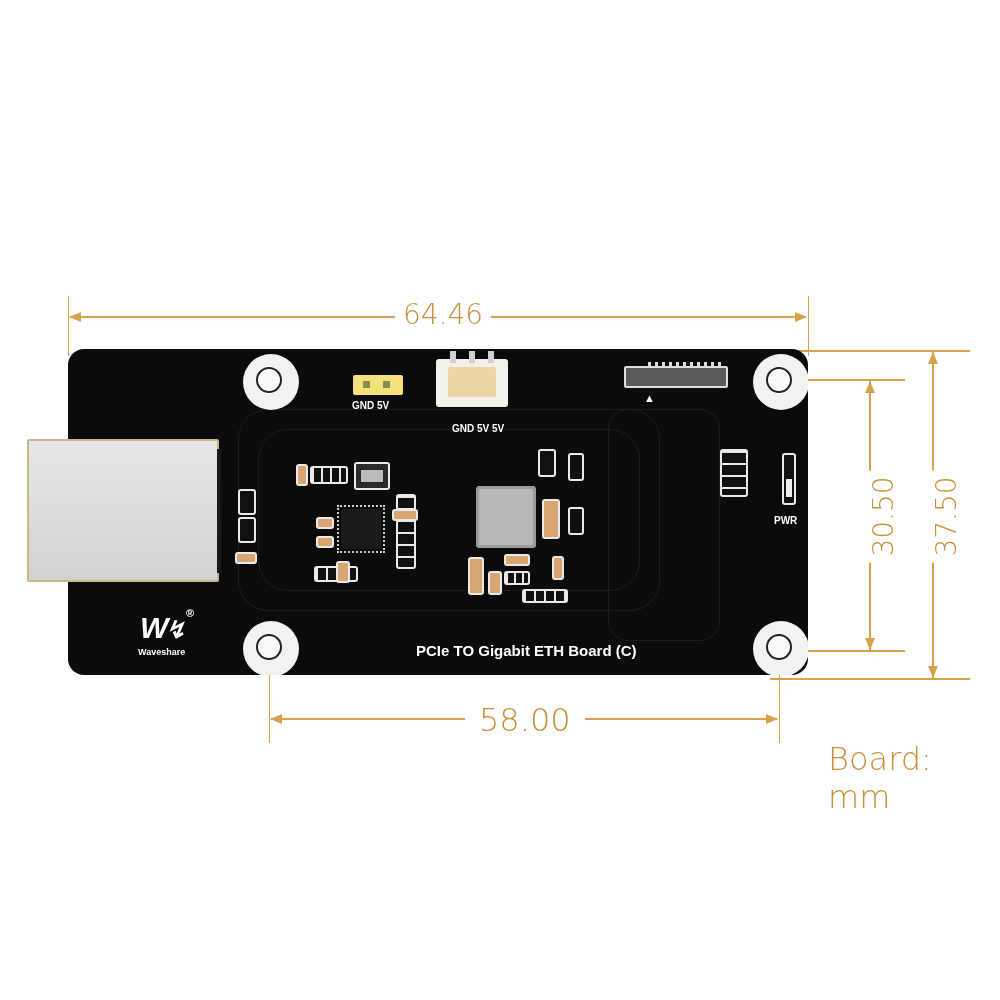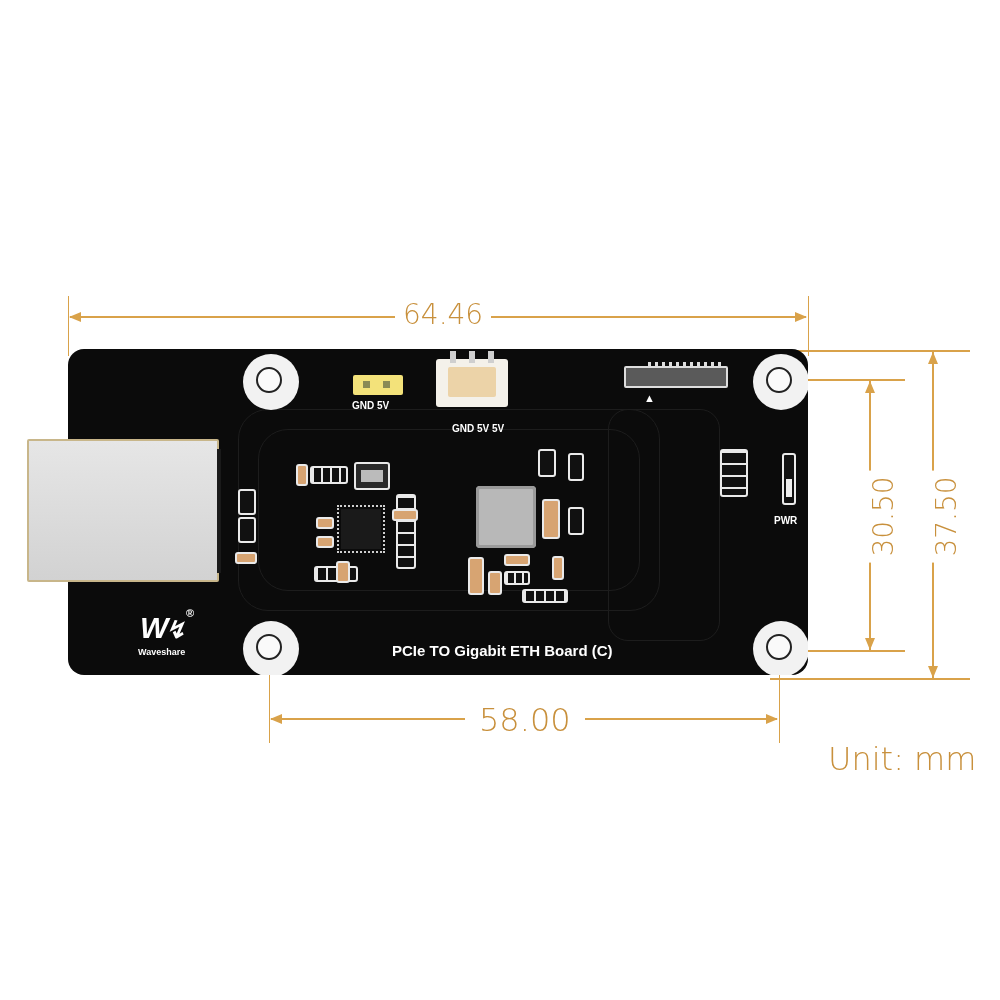--- a/index.html
+++ b/index.html
@@ -43,21 +43,21 @@
 <div class="arrow-d" style="left:865px; top:638px;"></div>
 <div class="dim-text" style="left:837px; top:500px; font-size:28px; transform:rotate(-90deg); transform-origin:center; padding:0 6px;">30.50</div>
 
 <div class="dim-line" style="left:269px; top:655px; width:1px; height:88px;"></div>
 <div class="dim-line" style="left:779px; top:655px; width:1px; height:88px;"></div>
 <div class="dim-line" style="left:271px; top:718px; width:506px; height:2px;"></div>
 <div class="arrow-l" style="left:270px; top:714px;"></div>
 <div class="arrow-r" style="left:766px; top:714px;"></div>
 <div class="dim-text" style="left:465px; top:701px; font-size:32px; padding:0 14px;">58.00</div>
 
-<div class="dim-text" style="left:828px; top:740px; font-size:32px;">Unit: mm</div>
+<div class="dim-text" style="left:828px; top:740px; font-size:32px;">Board: mm</div>
 
 <div class="board">
 
   <div class="trace" style="left:170px; top:60px; width:420px; height:200px; border-radius:30px;"></div>
   <div class="trace" style="left:190px; top:80px; width:380px; height:160px; border-radius:30px;"></div>
   <div class="trace" style="left:540px; top:60px; width:110px; height:230px; border-radius:20px;"></div>
 
   <div class="hole" style="left:175px; top:5px;"></div>
   <div class="hole" style="left:685px; top:5px;"></div>
   <div class="hole" style="left:175px; top:272px;"></div>
@@ -115,18 +115,18 @@
   <div class="comp" style="left:652px; top:100px; width:28px; height:48px; background:repeating-linear-gradient(180deg,#eaeaea 0 2px,#111 2px 12px);"></div>
   <div class="comp" style="left:714px; top:104px; width:14px; height:52px; background:#111;">
       <div class="abs" style="left:2px;top:24px;width:6px;height:18px;background:#eee;"></div>
     </div>
   <div class="silk" style="left:706px; top:166px; font-size:10px;">PWR</div>
 
   <div class="silk" style="left:72px; top:262px; font-size:30px; font-style:italic; letter-spacing:-3px;">W<span style="font-size:24px;">↯</span></div>
   <div class="silk" style="left:118px; top:258px; font-size:11px;">®</div>
   <div class="silk" style="left:70px; top:298px; font-size:9px;">Waveshare</div>
 
-  <div class="silk" style="left:324px; top:293px; font-size:15px;">PCIe TO Gigabit ETH Board (C)</div>
+  <div class="silk" style="left:348px; top:293px; font-size:15px;">PCIe TO Gigabit ETH Board (C)</div>
 </div>
 
 <div class="abs" style="left:27px; top:439px; width:192px; height:143px; background:linear-gradient(180deg,#e6e6e6,#d2d2d2); border:2px solid #c8b68a; box-sizing:border-box; border-radius:2px;">
   <div class="abs" style="right:-4px; top:8px; width:4px; height:124px; background:#1a1a1a;"></div>
 </div>
 
 </body></html>

